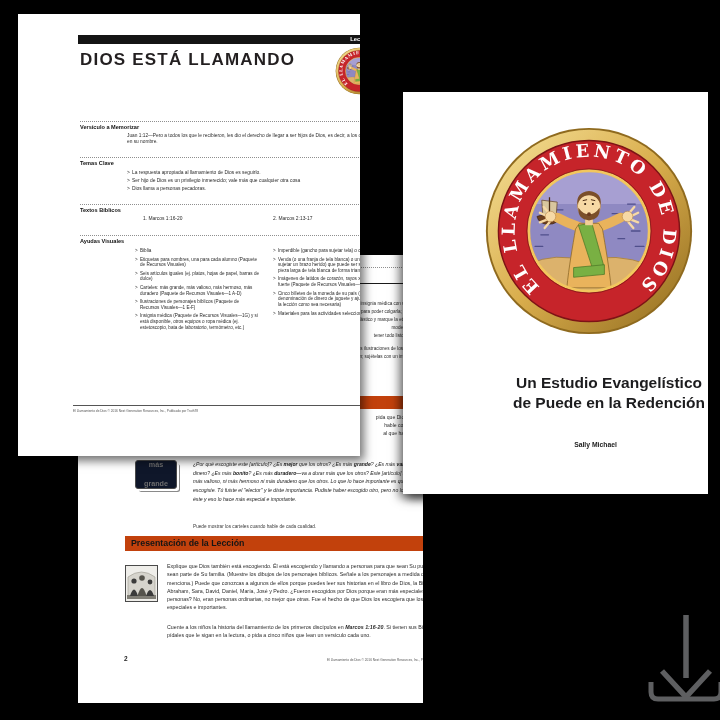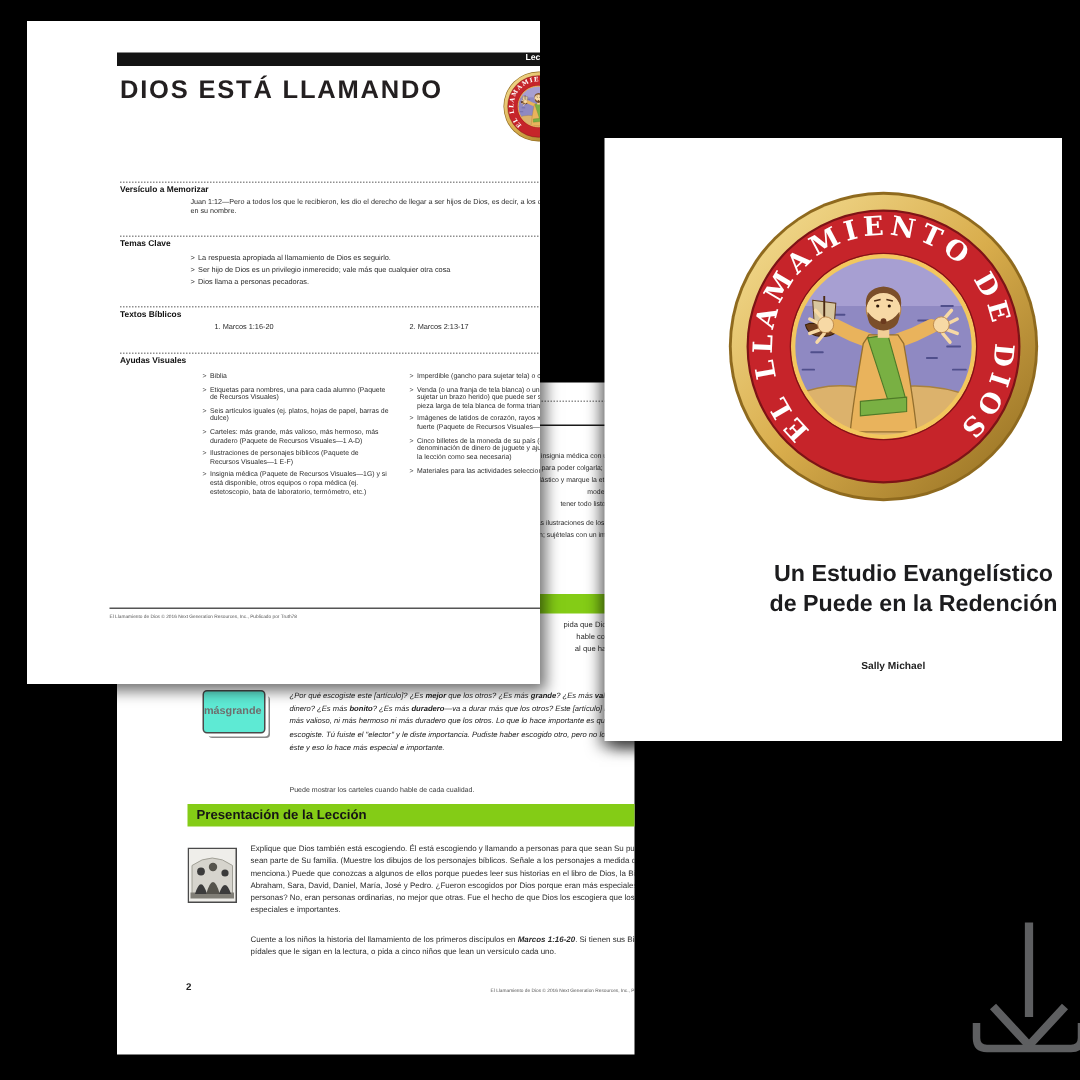--- a/index.html
+++ b/index.html
@@ -53,30 +53,30 @@
   
   .h-dot{left:20px;top:12px;width:310px;}
   .h-line{left:20px;top:28px;width:310px;height:0;border-top:1.6px solid #1a1a1a;}
   .h-top{left:92px;top:45px;width:230px;text-align:right;font-size:4.6px;line-height:8px;color:#2b2b2b;}
   .h-top div:nth-child(2){padding-right:6px;}
   .h-top div:nth-child(3){padding-right:12px;}
   .h-top div:nth-child(4){padding-right:3px;}
   .h-top div:nth-child(5){padding-right:1px;}
   .h-top div:nth-child(6){margin-top:5px;padding-right:2px;}
   .h-top div:nth-child(7){padding-right:5px;}
-  .gray-bar{background:#84cc16;}
+  .gray-bar{background:#c2410c;}
   .h-bar{left:7px;top:141px;width:327px;height:13px;}
   .h-par{left:92px;top:158px;width:230px;text-align:right;font-size:5.1px;line-height:8.2px;color:#2b2b2b;}
   .h-par div:nth-child(2){padding-right:8px;}
   .h-par div:nth-child(3){padding-right:14px;}
   .h-par div:nth-child(4){padding-right:2px;}
 
-  .mg-card{left:17px;top:205px;width:40px;height:27px;background:#5eead4;border:1.2px solid #4a4a4a;border-radius:3px;
+  .mg-card{left:17px;top:205px;width:40px;height:27px;background:#0f172a;border:1.2px solid #4a4a4a;border-radius:3px;
            box-shadow:2.5px 2.5px 0 -0.5px #fff,3.5px 3.5px 0 -0.5px #8a8a8a;
-           display:flex;align-items:center;justify-content:flex-start;
+           display:flex;flex-direction:column;align-items:center;justify-content:space-between;
            font-size:7.2px;line-height:8.2px;font-weight:bold;color:#6e6e6e;}
   .p2-italic{left:75px;top:205px;width:260px;font-size:5.1px;line-height:8.7px;color:#222;font-style:italic;}
   .s-r{font-style:normal;}
   .s-i{font-style:italic;}
   .s-bi{font-style:italic;font-weight:bold;}
   .p2-note{left:75px;top:269px;width:260px;font-size:4.7px;color:#3a3a3a;}
   .p2-secbar{left:7px;top:281px;width:327px;height:15px;font-size:8.8px;line-height:15.5px;
              font-weight:bold;color:#151515;padding-left:6px;box-sizing:border-box;}
   .p2-thumb{left:7px;top:310px;width:33px;height:37px;}
   .p2-par1{left:49px;top:307px;width:286px;font-size:5.3px;line-height:8.3px;color:#2b2b2b;}

